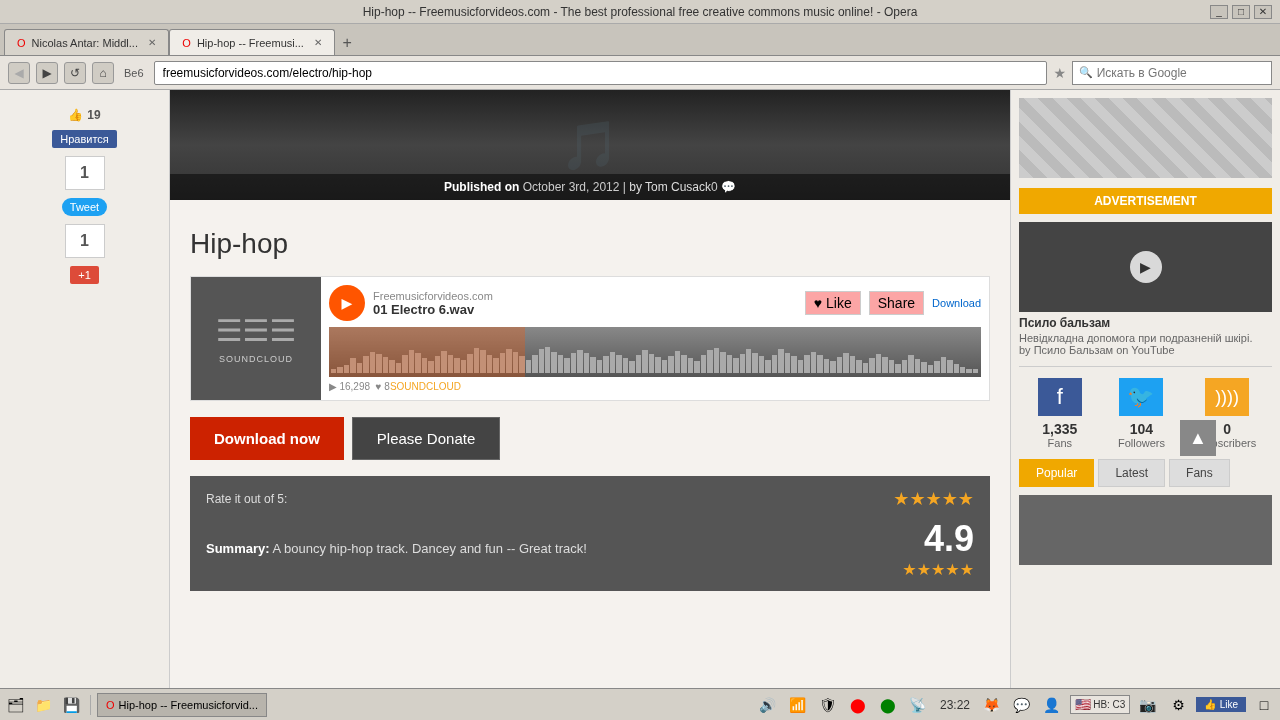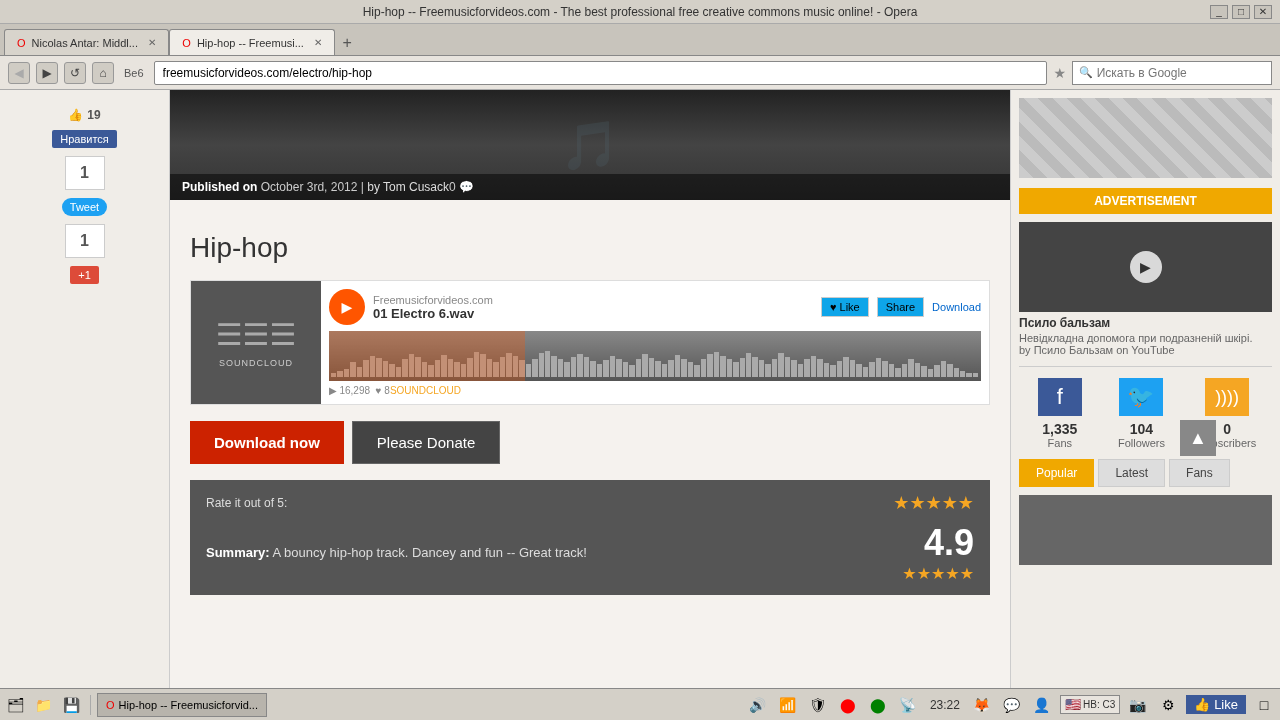--- a/index.html
+++ b/index.html
@@ -27,39 +27,39 @@
     .social-bar { display: flex; flex-direction: column; align-items: center; gap: 8px; padding: 10px; }
     .like-btn { display: flex; align-items: center; gap: 4px; color: #555; font-size: 12px; }
     .like-count { font-weight: bold; }
     .fb-like { background: #3b5998; color: white; padding: 3px 8px; font-size: 11px; border-radius: 2px; cursor: pointer; }
     .share-count-box { width: 40px; height: 34px; border: 1px solid #ccc; background: white; display: flex; align-items: center; justify-content: center; font-size: 16px; font-weight: bold; color: #555; }
     .tweet-btn { background: #1da1f2; color: white; padding: 3px 8px; font-size: 11px; border-radius: 9px; cursor: pointer; }
     .gplus-btn { background: #dd4b39; color: white; padding: 3px 8px; font-size: 11px; border-radius: 2px; cursor: pointer; }
 
     .main-content { flex: 1; background: #f5f2ee; overflow-y: auto; padding: 0; }
     .hero-image { width: 100%; height: 110px; background: #333; position: relative; overflow: hidden; }
-    .hero-overlay { position: absolute; bottom: 0; left: 0; right: 0; background: rgba(0,0,0,0.5); padding: 6px 12px; display: flex; justify-content: flex-start; align-items: center; }
+    .hero-overlay { position: absolute; bottom: 0; left: 0; right: 0; background: rgba(0,0,0,0.5); padding: 6px 4px; display: flex; justify-content: center; align-items: center; }
     .hero-meta { color: #ccc; font-size: 12px; }
     .hero-meta b { color: white; }
     .hero-meta em { color: #ddd; font-style: normal; }
     .comment-icon { color: #ccc; font-size: 12px; }
 
-    .content-area { padding: 16px 20px; margin-top: 16px; }
+    .content-area { padding: 28px 20px; }
     .page-title { font-size: 28px; font-weight: normal; color: #333; margin-bottom: 16px; }
 
     .soundcloud-embed { border: 1px solid #ddd; background: white; margin-bottom: 16px; display: flex; width: 100%; }
     .sc-left { width: 130px; background: #555; display: flex; flex-direction: column; align-items: center; justify-content: center; color: white; font-size: 11px; gap: 6px; }
     .sc-right { flex: 1; padding: 8px; }
     .sc-header { display: flex; align-items: center; gap: 8px; margin-bottom: 6px; }
     .sc-play-btn { width: 36px; height: 36px; background: #ff5500; border-radius: 50%; display: flex; align-items: center; justify-content: center; color: white; font-size: 14px; cursor: pointer; }
     .sc-info { flex: 1; }
     .sc-site { font-size: 11px; color: #888; }
     .sc-track { font-size: 13px; font-weight: bold; color: #333; }
     .sc-actions { display: flex; gap: 8px; align-items: center; }
-    .sc-like-btn, .sc-share-btn { border: 1px solid #ccc; padding: 3px 8px; font-size: 11px; cursor: pointer; background: #0ea5e9; }
+    .sc-like-btn, .sc-share-btn { border: 1px solid #ccc; padding: 3px 8px; font-size: 14px; cursor: pointer; background: #fca5a5; }
     .sc-download { color: #0066cc; font-size: 11px; cursor: pointer; text-align: right; }
     .sc-waveform { height: 50px; background: linear-gradient(180deg, #888 0%, #555 100%); margin-bottom: 4px; position: relative; overflow: hidden; }
     .sc-waveform-bars { display: flex; align-items: flex-end; gap: 1px; height: 100%; padding: 4px 2px; }
     .sc-bar { background: #aaa; flex: 1; min-height: 4px; }
     .sc-progress { position: absolute; left: 0; top: 0; width: 30%; height: 100%; background: rgba(255,85,0,0.3); }
     .sc-footer { display: flex; font-size: 10px; color: #888; }
 
     .action-buttons { display: flex; gap: 8px; margin-bottom: 16px; }
     .download-btn { background: #cc2200; color: white; border: none; padding: 12px 24px; font-size: 15px; font-weight: bold; cursor: pointer; }
     .donate-btn { background: #444; color: white; border: 1px solid #666; padding: 12px 24px; font-size: 15px; cursor: pointer; }
@@ -100,21 +100,21 @@
     .thumb-preview { width: 100%; height: 70px; background: #666; }
 
     
     .taskbar { height: 32px; background: #d4d0c8; border-top: 1px solid #888; display: flex; align-items: center; padding: 0 4px; gap: 4px; position: fixed; bottom: 0; width: 1280px; }
     .taskbar-start { display: flex; gap: 4px; }
     .taskbar-icon { width: 24px; height: 24px; display: flex; align-items: center; justify-content: center; font-size: 14px; cursor: pointer; }
     .taskbar-sep { width: 1px; height: 20px; background: #aaa; margin: 0 2px; }
     .taskbar-window { background: #c0bdb5; border: 1px solid #888; padding: 2px 8px; font-size: 11px; cursor: pointer; display: flex; align-items: center; gap: 4px; height: 24px; max-width: 180px; }
     .taskbar-window.active { background: #b8b4ac; }
     .taskbar-spacer { flex: 1; }
-    .like-bar-btn { background: #3b5998; color: white; font-size: 13px; padding: 2px 8px; cursor: pointer; }
+    .like-bar-btn { background: #3b5998; color: white; font-size: 10px; padding: 2px 8px; cursor: pointer; }
 
     
     .hero-bg { width: 100%; height: 100%; background: linear-gradient(180deg, #222 0%, #444 50%, #333 100%); display: flex; align-items: center; justify-content: center; }
     .hero-silhouette { font-size: 48px; color: rgba(255,255,255,0.2); }
   </style>
 </head>
 <body>
 
 <div>
 

